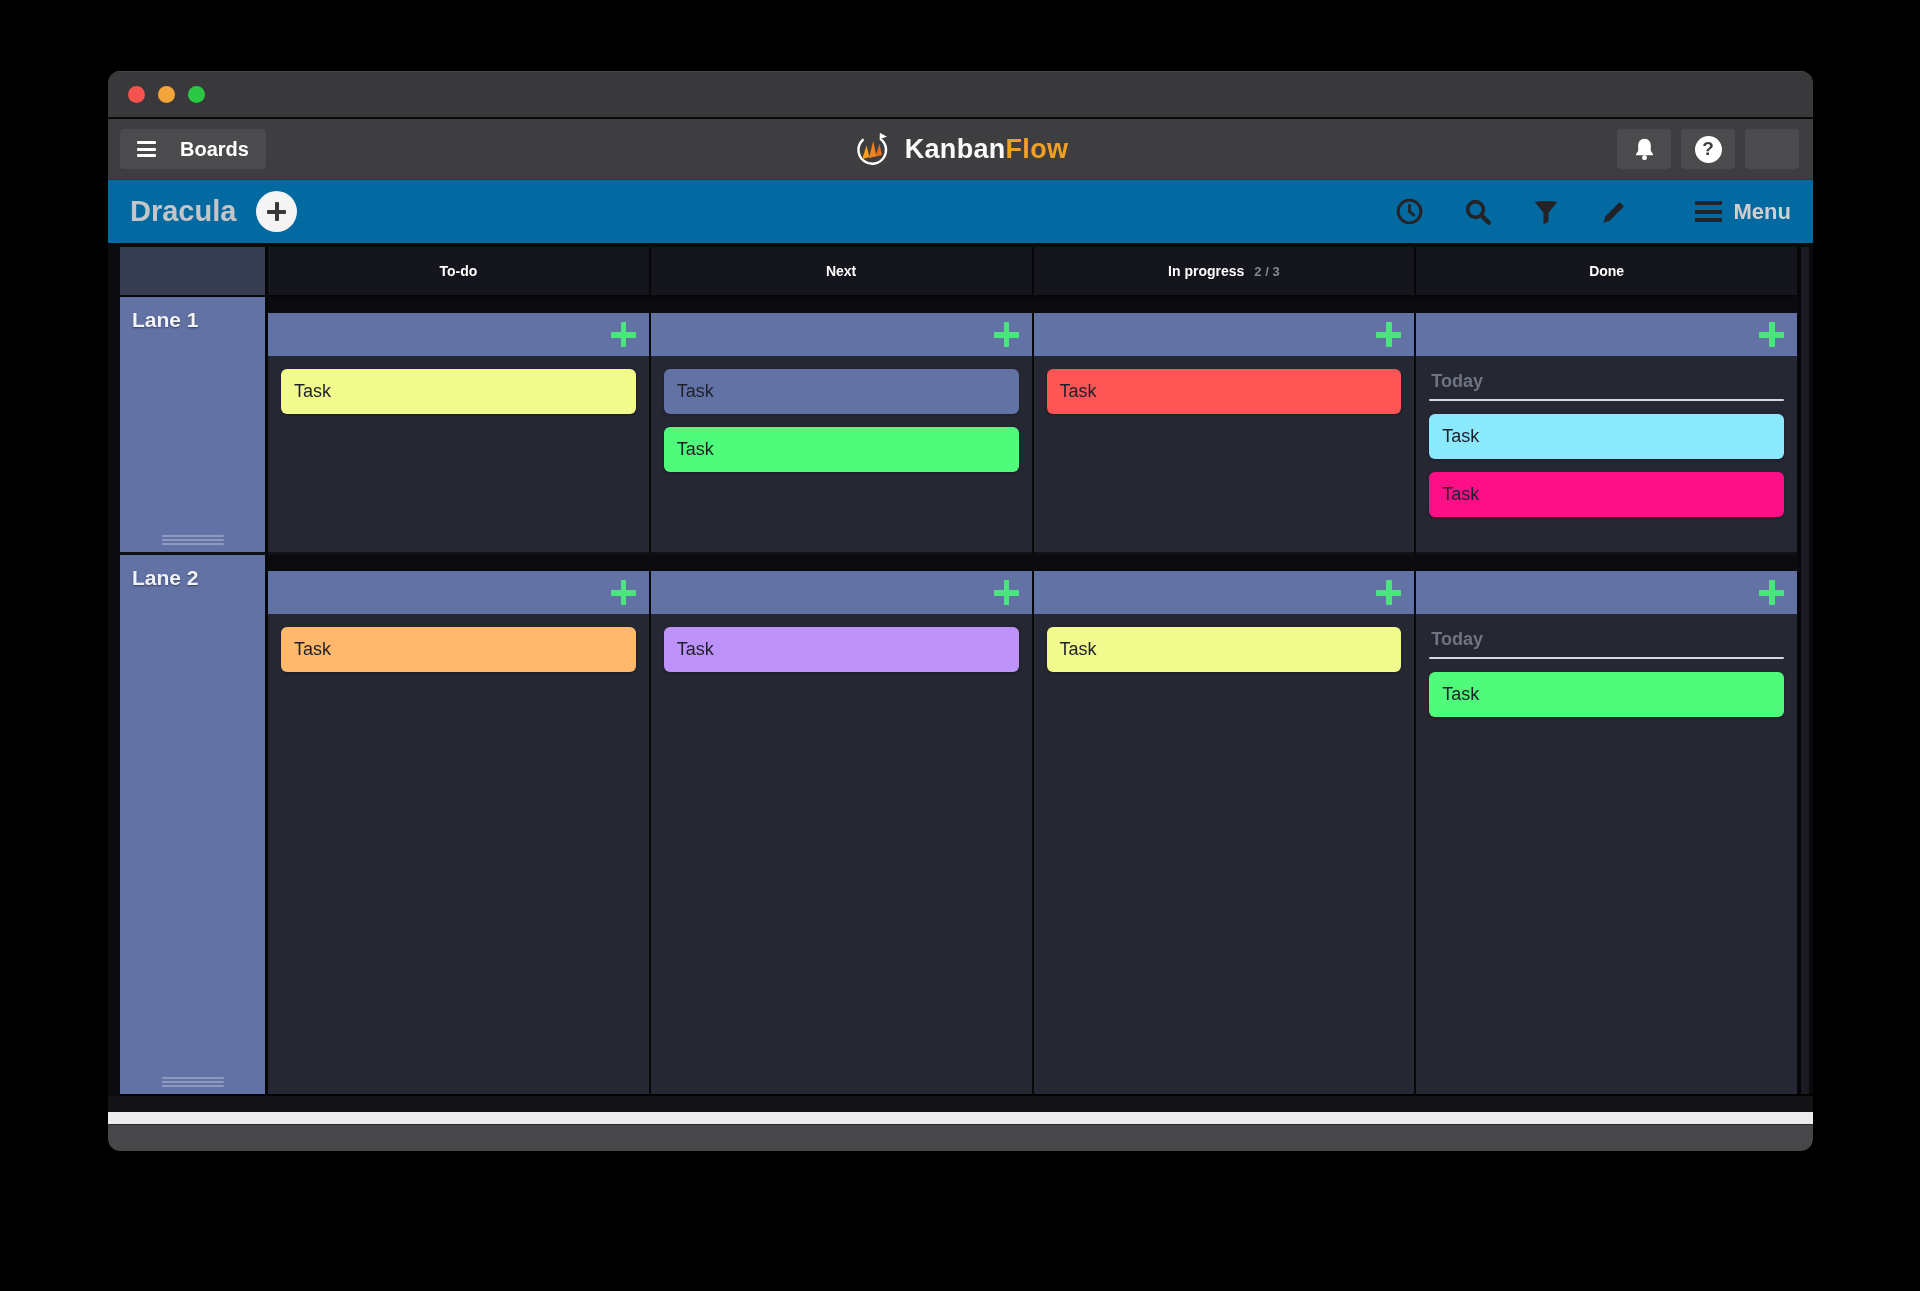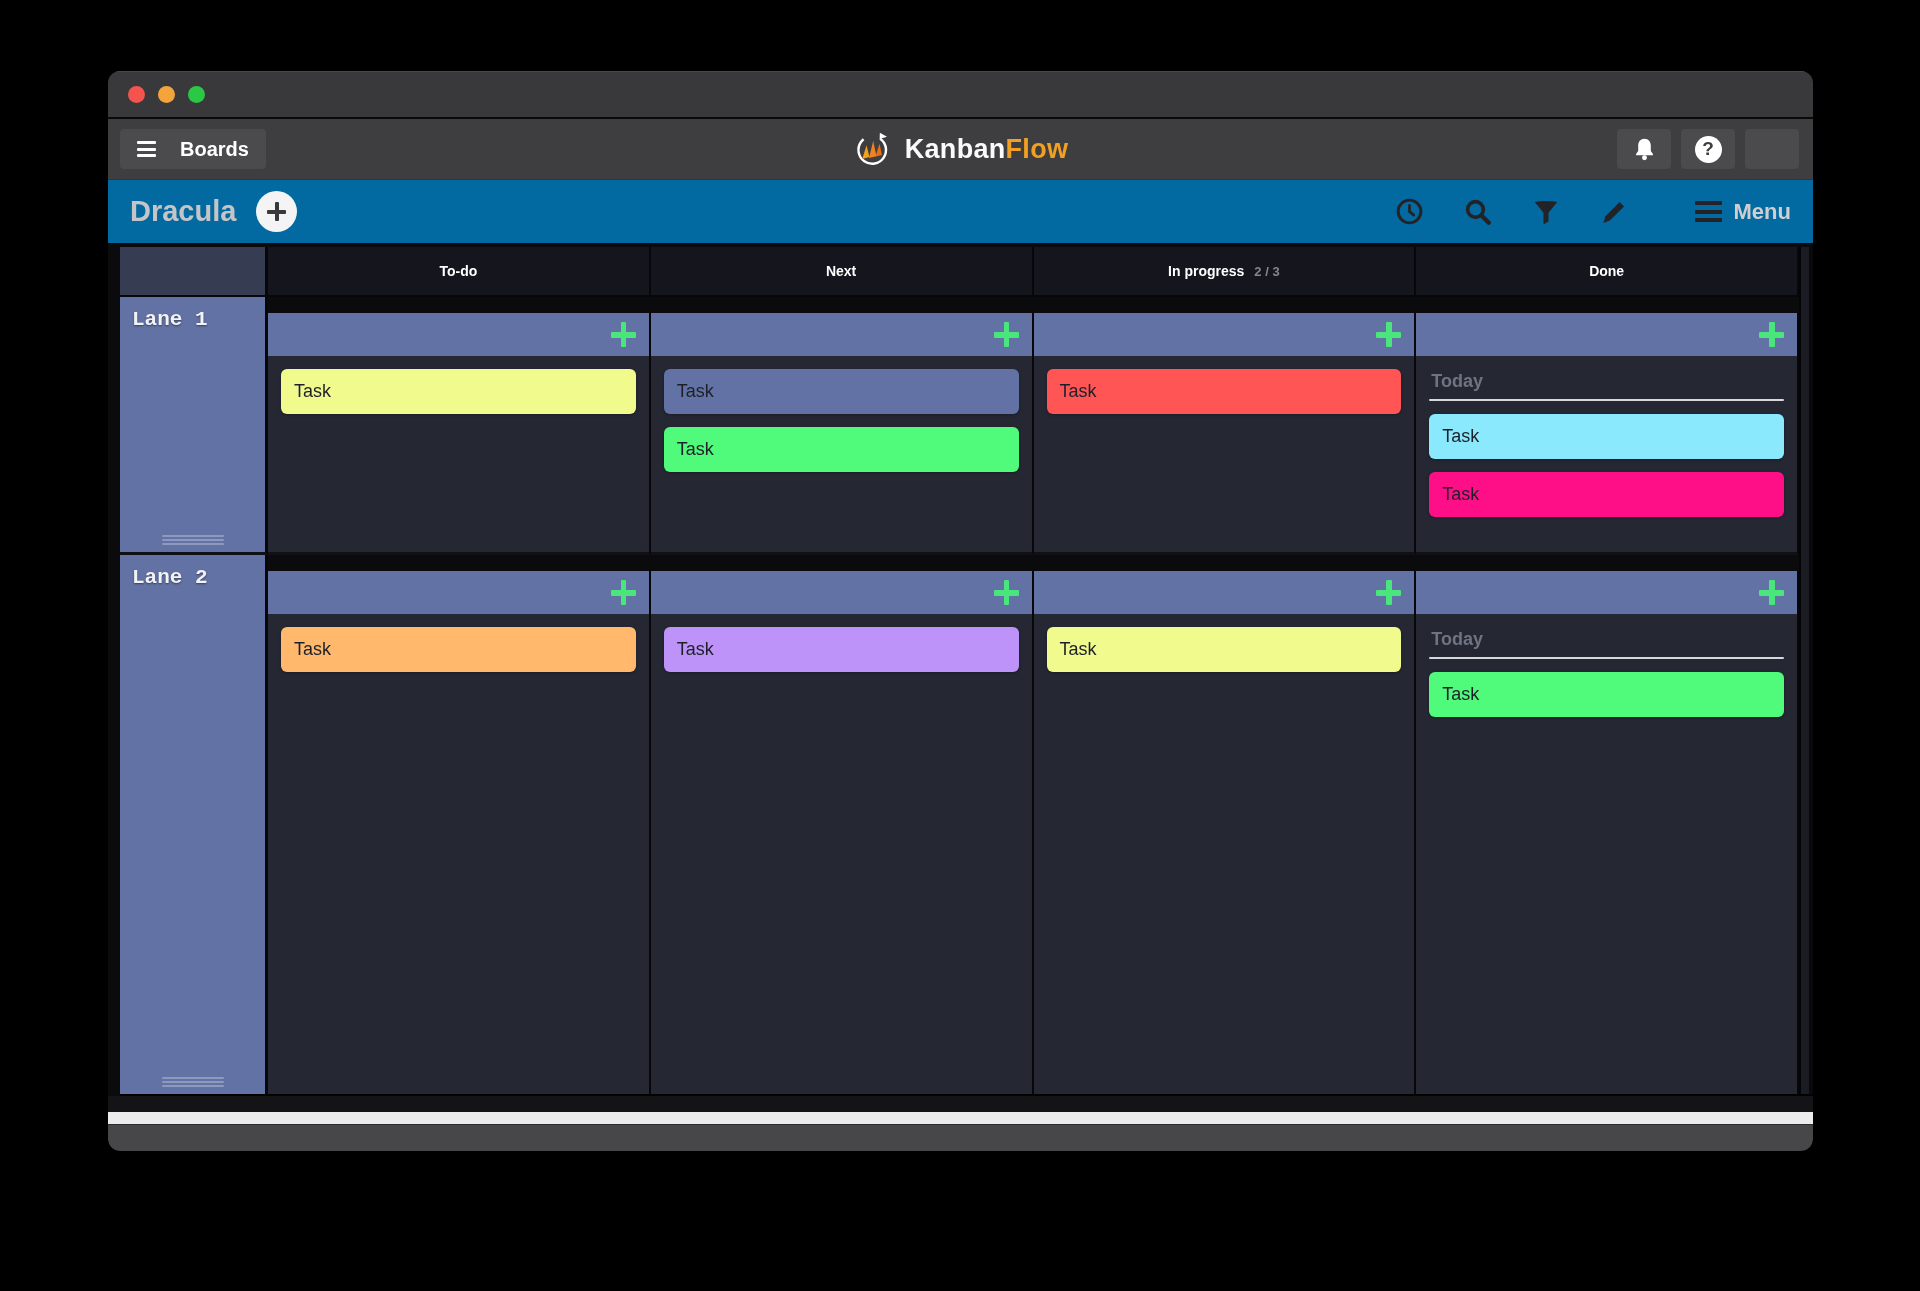--- a/index.html
+++ b/index.html
@@ -66,21 +66,21 @@
   }
   .corner { background:#363c52; border-right:3px solid #07070a; border-bottom:2px solid #07070a; }
   .col-header { background:#15161d; border-right:2px solid #07070a; border-bottom:2px solid #07070a;
                 display:flex; align-items:center; justify-content:center; gap:10px; }
   .col-title { color:#fff; font-size:14px; font-weight:bold; }
   .wip { color:#83868f; font-size:13px; font-weight:bold; }
   .wip:empty { display:none; }
   .scroll-strip { grid-column:6; grid-row:1 / 4; background:#1b1c23;
                   border-left:2px solid #050507; box-shadow:inset -4px 0 0 #09090b; }
 
-  .lane-cell { background:#6272a4; border-right:3px solid #07070a; position:relative;font-family:Liberation Mono, monospace; }
+  .lane-cell { background:#6272a4; border-right:3px solid #07070a; position:relative; }
   .row1 { border-bottom:3px solid #101116; }
   .lane-label { display:block; padding:11px 12px; color:#f2f3f7; font-size:21px; font-weight:bold;
                 text-shadow:0 1px 2px rgba(0,0,0,.45); }
   .lane-drag-handle { position:absolute; bottom:5px; left:50%; transform:translateX(-50%); cursor:grab; }
   .lane-drag-handle i { display:block; width:62px; height:2px; margin:2px 0;
                         background:rgba(255,255,255,.28); border-radius:1px; }
 
   .cell { background:#252733; border-right:2px solid #07070a; display:flex; flex-direction:column;margin-top:16px; }
   .add-bar { height:43px; flex:0 0 auto; background:#6272a4; display:flex; align-items:center;
              justify-content:flex-end; padding-right:13px; cursor:pointer; }

